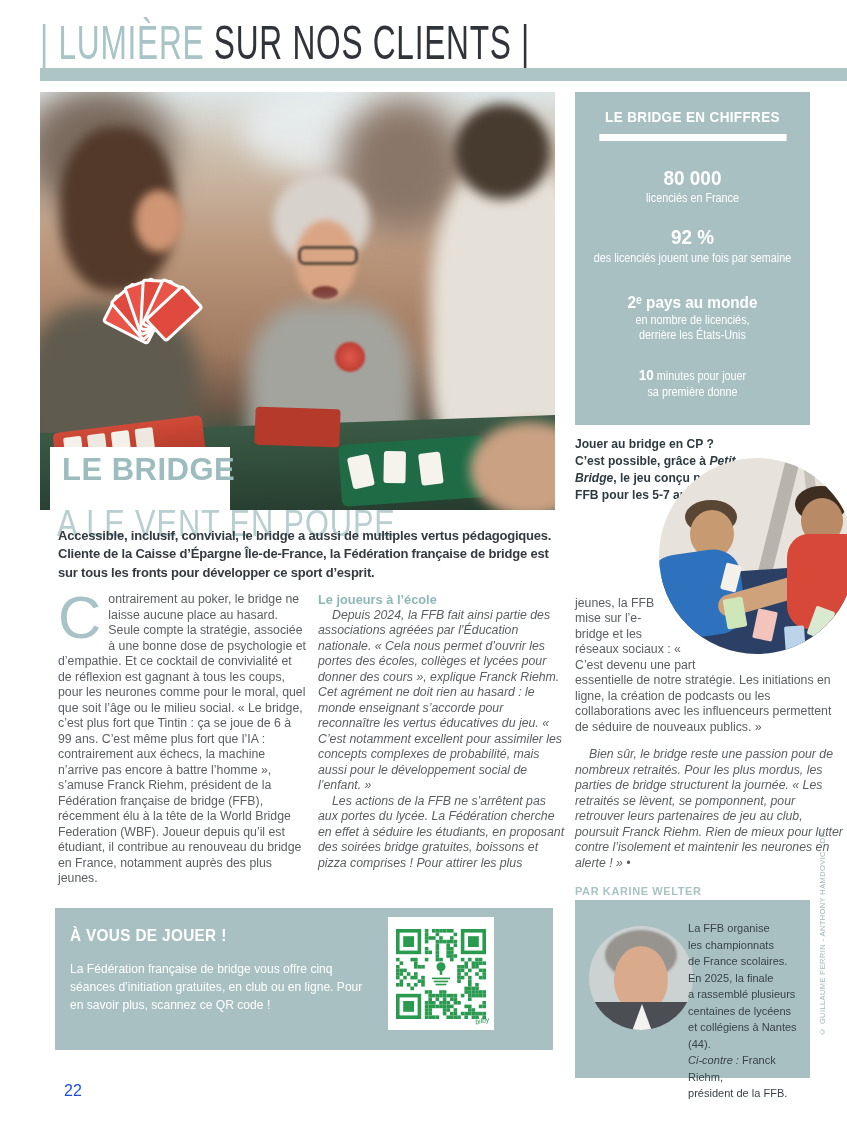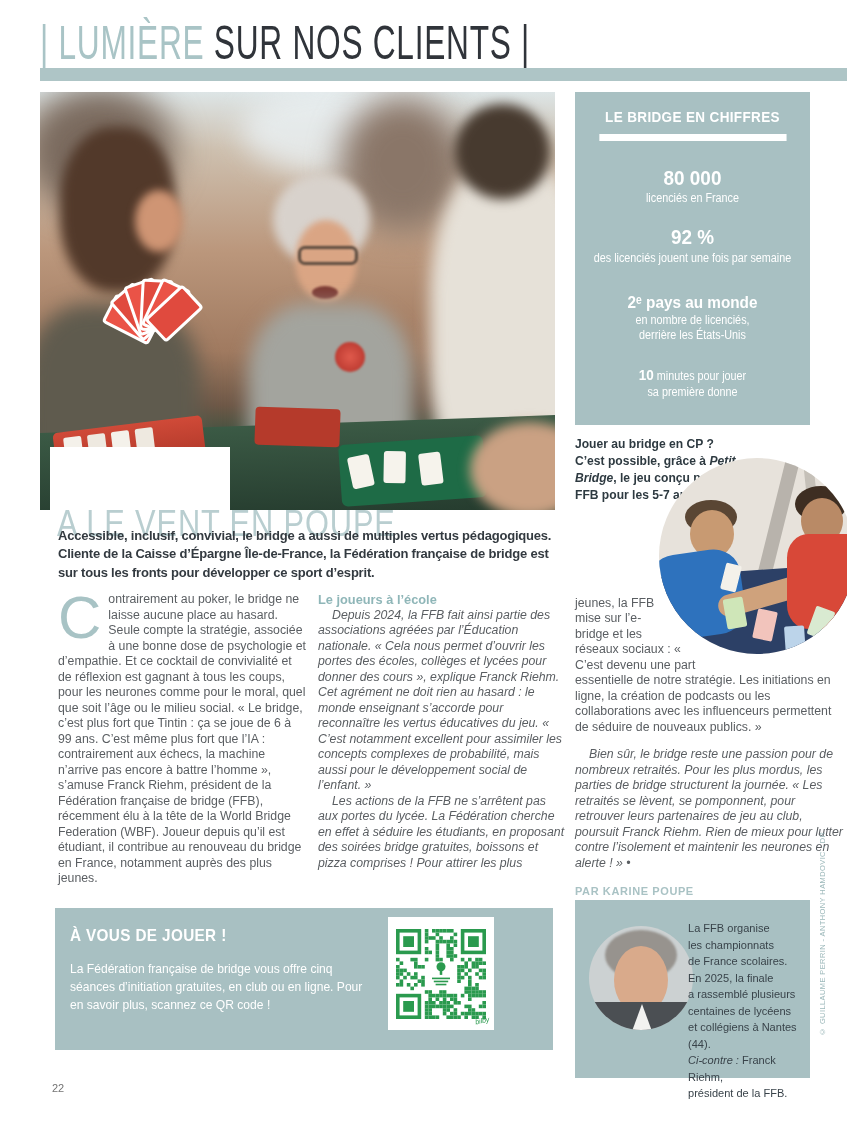--- a/index.html
+++ b/index.html
@@ -60,21 +60,21 @@
   .qr{position:absolute;left:333px;top:9px;width:106px;height:113px;background:#fff;
     display:flex;align-items:center;justify-content:center;}
   .qr-sig{position:absolute;right:5px;bottom:6px;font-size:7px;font-style:italic;color:#2a9a4e;transform:rotate(-12deg);}
   
   .ffb-box{position:absolute;left:575px;top:900px;width:235px;height:178px;background:#a8c0c2;}
   .portrait{position:absolute;left:14px;top:26px;width:104px;height:104px;border-radius:50%;overflow:hidden;background:#ccd1d2;}
   .ffb-text{position:absolute;left:113px;top:20px;width:118px;font-size:11.5px;line-height:1.44;color:#39434a;
     transform:scaleX(.96);transform-origin:0 0;}
   .ffb-text .it{font-style:italic;}
   
-  .page-num{position:absolute;left:52px;top:1082px;font-size:11px;color:#737373;}
+  .page-num{position:absolute;left:64px;top:1082px;font-size:16px;color:#1d4ed8;}
   .credit{position:absolute;left:818px;top:876px;height:160px;writing-mode:vertical-rl;
     transform:rotate(180deg);font-size:7.5px;letter-spacing:.4px;color:#9cb8ba;white-space:nowrap;}
   .it{font-style:italic;}
 </style>
 </head>
 <body>
 
 <div class="page">
 
   <div class="masthead">
@@ -142,20 +142,21 @@
         <div><span class="big" style="font-size:15px">10</span><span class="rest"> minutes pour jouer</span></div>
         <div class="small">sa première donne</div>
       </div>
       <div class="stat" style="margin-top:22px">
         <span class="big" style="font-size:15px">Plus de 1 000</span><span class="rest"> clubs en France</span>
       </div>
     </div>
   </div>
 
   <div class="title-card"></div>
+  <div class="title-main">LE BRIDGE</div>
   <div class="title-sub">A LE VENT EN POUPE</div>
   <div class="standfirst">Accessible, inclusif, convivial, le bridge a aussi de multiples vertus pédagogiques. Cliente de la Caisse d’Épargne Île-de-France, la Fédération française de bridge est sur tous les fronts pour développer ce sport d’esprit.</div>
 
   <div class="col col1">
     <p><span class="dropcap">C</span><span>ontrairement au poker, le bridge ne laisse aucune place au hasard. Seule compte la stratégie, associée à une bonne dose de psychologie et d’empathie. Et ce cocktail de convivialité et de réflexion est gagnant à tous les coups, pour les neurones comme pour le moral, quel que soit l’âge ou le milieu social. « Le bridge, c’est plus fort que Tintin : ça se joue de 6 à 99 ans. C’est même plus fort que l’IA : contrairement aux échecs, la machine n’arrive pas encore à battre l’homme », s’amuse Franck Riehm, président de la Fédération française de bridge (FFB), récemment élu à la tête de la World Bridge Federation (WBF). Joueur depuis qu’il est étudiant, il contribue au renouveau du bridge en France, notamment auprès des plus jeunes.</span></p>
   </div>
 
   <div class="col col2">
     <p class="subhead">Le joueurs à l’école</p>
     <p class="ind">Depuis 2024, la FFB fait ainsi partie des associations agréées par l’Éducation nationale. « Cela nous permet d’ouvrir les portes des écoles, collèges et lycées pour donner des cours », explique Franck Riehm. Cet agrément ne doit rien au hasard : le monde enseignant s’accorde pour reconnaître les vertus éducatives du jeu. « C’est notamment excellent pour assimiler les concepts complexes de probabilité, mais aussi pour le développement social de l’enfant. »</p>
@@ -178,21 +179,21 @@
       <div class="b" style="left:136px;top:28px;width:52px;height:36px;background:#3e2e22"></div>
       <div class="b" style="left:142px;top:40px;width:42px;height:46px;background:#b98a66"></div>
       <div style="position:absolute;left:128px;top:76px;width:85px;height:95px;background:#d84838;border-radius:25%"></div>
       <div style="position:absolute;left:66px;top:140px;width:20px;height:30px;background:#cfe6b8;border-radius:2px;transform:rotate(-10deg)"></div>
       <div style="position:absolute;left:96px;top:152px;width:20px;height:30px;background:#f2c4bc;border-radius:2px;transform:rotate(12deg)"></div>
       <div style="position:absolute;left:126px;top:168px;width:20px;height:30px;background:#bcd4ea;border-radius:2px;transform:rotate(-4deg)"></div>
       <div style="position:absolute;left:152px;top:150px;width:20px;height:30px;background:#d9ead1;border-radius:2px;transform:rotate(20deg)"></div>
     </div>
     <p class="p-first">jeunes, la FFB mise sur l’e-bridge et les réseaux sociaux : « C’est devenu une part essentielle de notre stratégie. Les initiations en ligne, la création de podcasts ou les collaborations avec les influenceurs permettent de séduire de nouveaux publics. »</p>
     <p class="ind">Bien sûr, le bridge reste une passion pour de nombreux retraités. Pour les plus mordus, les parties de bridge structurent la journée. « Les retraités se lèvent, se pomponnent, pour retrouver leurs partenaires de jeu au club, poursuit Franck Riehm. Rien de mieux pour lutter contre l’isolement et maintenir les neurones en alerte ! » •</p>
-    <div class="byline">PAR KARINE POUPE</div>
+    <div class="byline">PAR KARINE WELTER</div>
   </div>
 
   <div class="play-box">
     <div class="play-title">À VOUS DE JOUER !</div>
     <div class="play-text">La Fédération française de bridge vous offre cinq séances d’initiation gratuites, en club ou en ligne. Pour en savoir plus, scannez ce QR code !</div>
     <div class="qr">
       <svg viewBox="0 0 100 100" width="90" height="90">
           <g class="modules">
             <rect x="0" y="0" width="28" height="28" fill="#2a9a4e"></rect>
             <rect x="4" y="4" width="20" height="20" fill="#fff"></rect>

